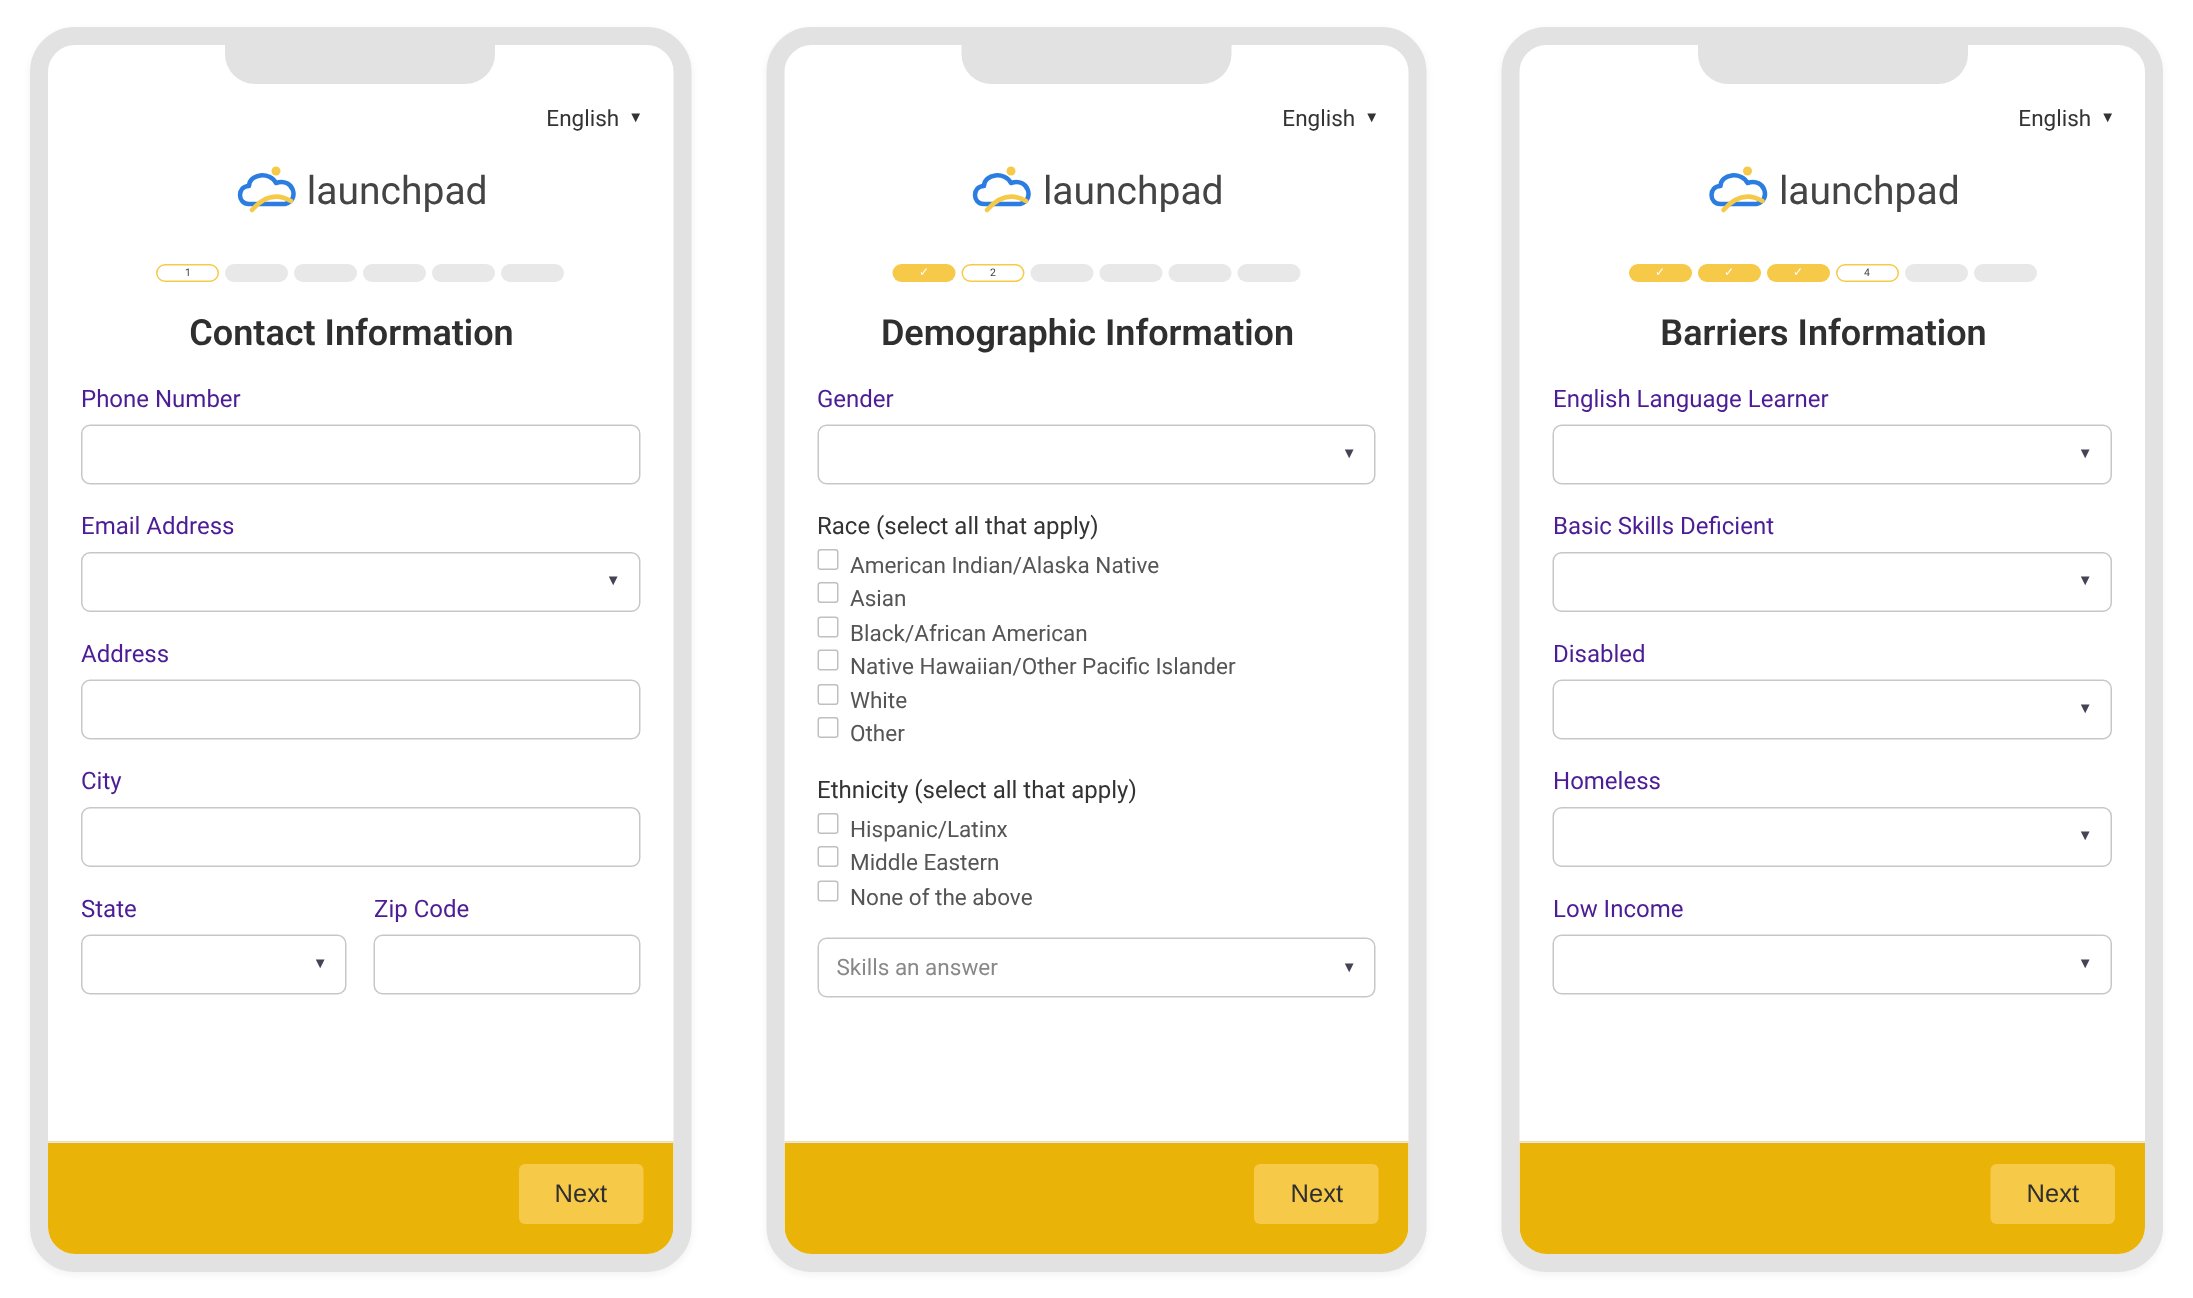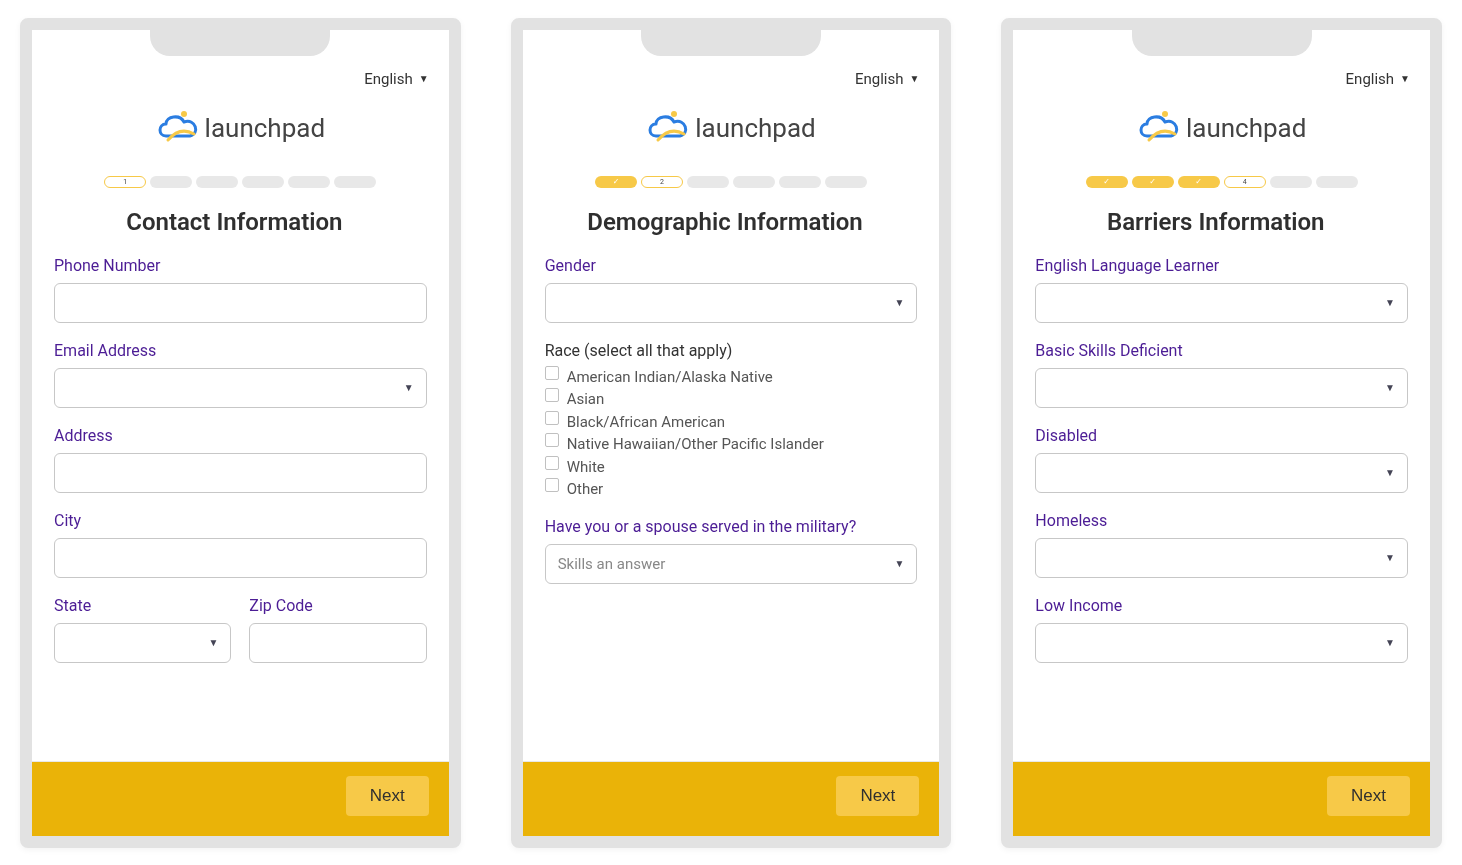--- a/index.html
+++ b/index.html
@@ -12,21 +12,21 @@
     justify-content: center;
     align-items: center;
     gap: 50px;
     padding: 20px;
   }
 
   .phone {
     width: 472px;
     height: 830px;
     border: 12px solid #e2e2e2;
-    border-radius: 8px;
+    border-radius: 30px;
     background: #ffffff;
     position: relative;
     overflow: hidden;
     box-shadow: 0 2px 6px rgba(0,0,0,0.05);
   }
 
   .notch {
     position: absolute;
     top: -2px;
     left: 50%;
@@ -295,22 +295,36 @@
           </div>
         <div class="check-item">
             <span class="box"></span>
             <span>White</span>
           </div>
         <div class="check-item">
             <span class="box"></span>
             <span>Other</span>
           </div>
       </div>
-      <div class="field">
-        <label>Have you or a spouse served in the military?</label>
+      <div class="check-group">
+        <span class="glabel">Ethnicity (select all that apply)</span>
+        <div class="check-item">
+            <span class="box"></span>
+            <span>Hispanic/Latinx</span>
+          </div>
+        <div class="check-item">
+            <span class="box"></span>
+            <span>Middle Eastern</span>
+          </div>
+        <div class="check-item">
+            <span class="box"></span>
+            <span>None of the above</span>
+          </div>
+      </div>
+      <div class="field">
         <div class="select">
             <span class="placeholder">Skills an answer</span>
             <span class="tri">▼</span>
           </div>
       </div>
     </div>
     <div class="footer">
       <button class="btn-next">Next</button>
     </div>
   </div>

